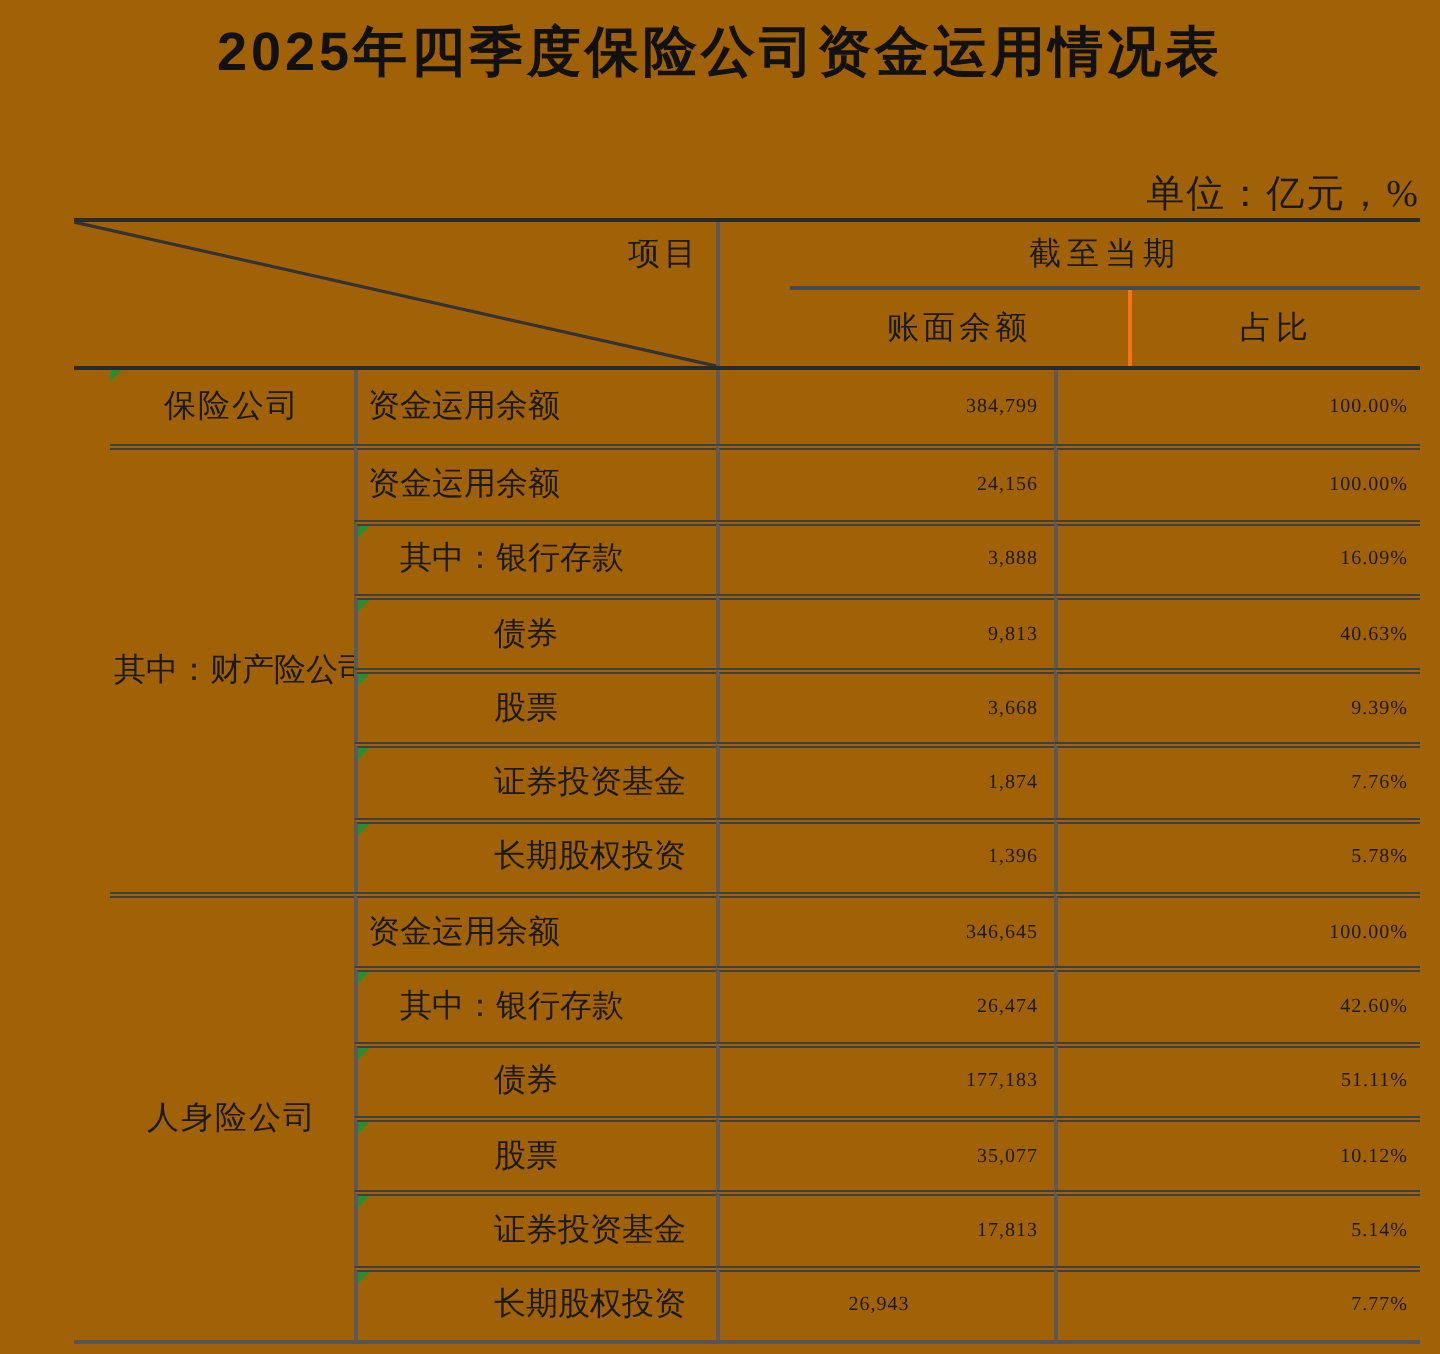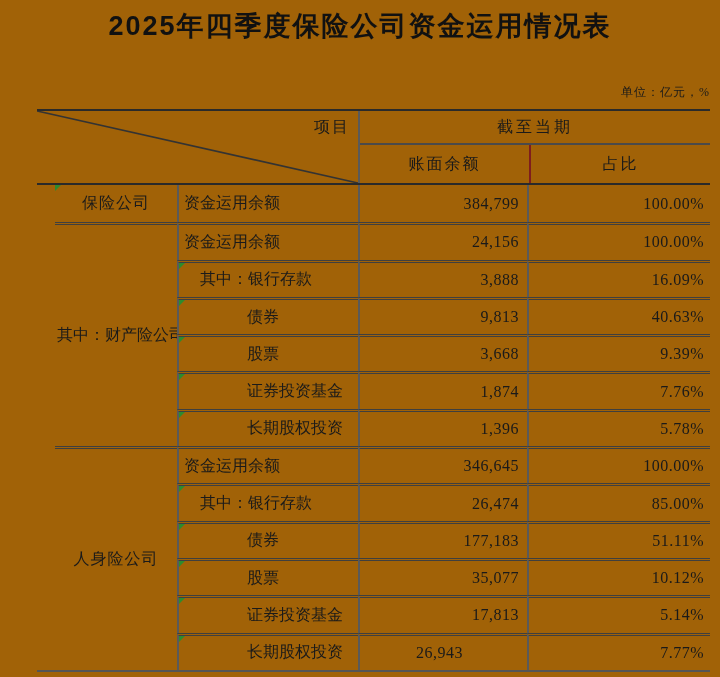--- a/index.html
+++ b/index.html
@@ -7,66 +7,66 @@
   .doc {
     position:relative; width:720px; height:677px; background:#a16207;
     font-family:"Liberation Serif","DejaVu Serif",serif; color:#1a1a1a; overflow:hidden;
   }
   .title {
     position:absolute; top:8px; left:0; width:720px; text-align:center;
     font-family:"Liberation Sans","DejaVu Sans",sans-serif;
     font-weight:700; font-size:27px; letter-spacing:2px; color:#111;
   }
   .unit-note {
-    position:absolute; top:84px; right:10px; font-size:12px; color:#1a1a1a;
+    position:absolute; top:84px; right:10px; font-size:19px; color:#1a1a1a;
     letter-spacing:1px;
   }
   .table {
     position:absolute; left:37px; top:109px; width:673px;
     border-top:2px solid #2a2a2a;
   }
   
   .thead { display:flex; height:74px; border-bottom:2px solid #2a2a2a; }
   .corner { position:relative; width:321px; height:72px; }
   .corner svg { position:absolute; top:0; left:0; }
   .corner-top-right {
     position:absolute; top:6px; right:8px; font-size:16px; letter-spacing:2px;
   }
   .corner-bottom-left {
     position:absolute; bottom:6px; left:2px; font-size:16px; letter-spacing:1px;
   }
-  .thead-right { width:352px; border-left:2px solid #5a5a5a; display:flex; flex-direction:column; }
+  .thead-right { width:352px; border-left:2px solid #5a5a5a; display:flex; flex-direction:column;padding-left:35px; }
   .period-row {
     height:34px; border-bottom:2px solid #4a4a4a;
     display:flex; align-items:center; justify-content:center;
     font-size:16px; letter-spacing:3px;
   }
   .subcols { flex:1; display:flex; }
   .subcol { display:flex; align-items:center; justify-content:center; font-size:16px; letter-spacing:2px; }
   .subcol.balance { width:169px; }
-  .subcol.share { flex:1; border-left:2px solid #7f1d1d; }
+  .subcol.share { flex:1; border-left:2px solid #f97316; }
   
   .tbody {
     display:grid;
     grid-template-columns:140px 181px 169px 183px;
     grid-template-rows:repeat(13, 37.3px);
     border-bottom:2px solid #555;
   }
   .cell {
     position:relative; display:flex; align-items:center;
     font-size:16px; overflow:hidden; white-space:nowrap;
   }
   .cell.c2, .cell.c3, .cell.c4 { border-left:2px solid #5a5a5a; }
   .sep { border-top:3px double #3f3f3f; }
   .org { justify-content:center; letter-spacing:1px;margin-left:18px; }
   .org.fill { justify-content:flex-start; padding-left:2px; letter-spacing:0; }
   .ind.i0 { padding-left:5px; }
   .ind.i1 { padding-left:21px; }
   .ind.i2 { padding-left:68px; }
-  .num { justify-content:flex-end; padding-right:8px; font-size:16px; letter-spacing:0.5px; }
+  .num { justify-content:flex-end; padding-right:8px; font-size:10px; letter-spacing:0.5px; }
   .pct { padding-right:6px; }
   .tri {
     position:absolute; top:0; left:0; width:0; height:0;
     border-top:6px solid #2e8b2e; border-right:6px solid transparent;
   }
 </style>
 </head>
 <body>
 
 <div class="doc">
@@ -182,21 +182,21 @@
           <span>100.00%</span>
         </div>
         <div class="cell ind c2 i1 sep" style="grid-area: 9 / 2;">
           <span>其中：银行存款</span>
           <span class="tri" style="border-top-color: rgb(46, 139, 46);"></span>
         </div>
         <div class="cell num c3 sep" style="grid-area: 9 / 3;">
           <span>26,474</span>
         </div>
         <div class="cell num pct c4 sep" style="grid-area: 9 / 4;">
-          <span>85.00%</span>
+          <span>42.60%</span>
         </div>
         <div class="cell ind c2 i2 sep" style="grid-area: 10 / 2;">
           <span>债券</span>
           <span class="tri" style="border-top-color: rgb(46, 139, 46);"></span>
         </div>
         <div class="cell num c3 sep" style="grid-area: 10 / 3;">
           <span>177,183</span>
         </div>
         <div class="cell num pct c4 sep" style="grid-area: 10 / 4;">
           <span>51.11%</span>

